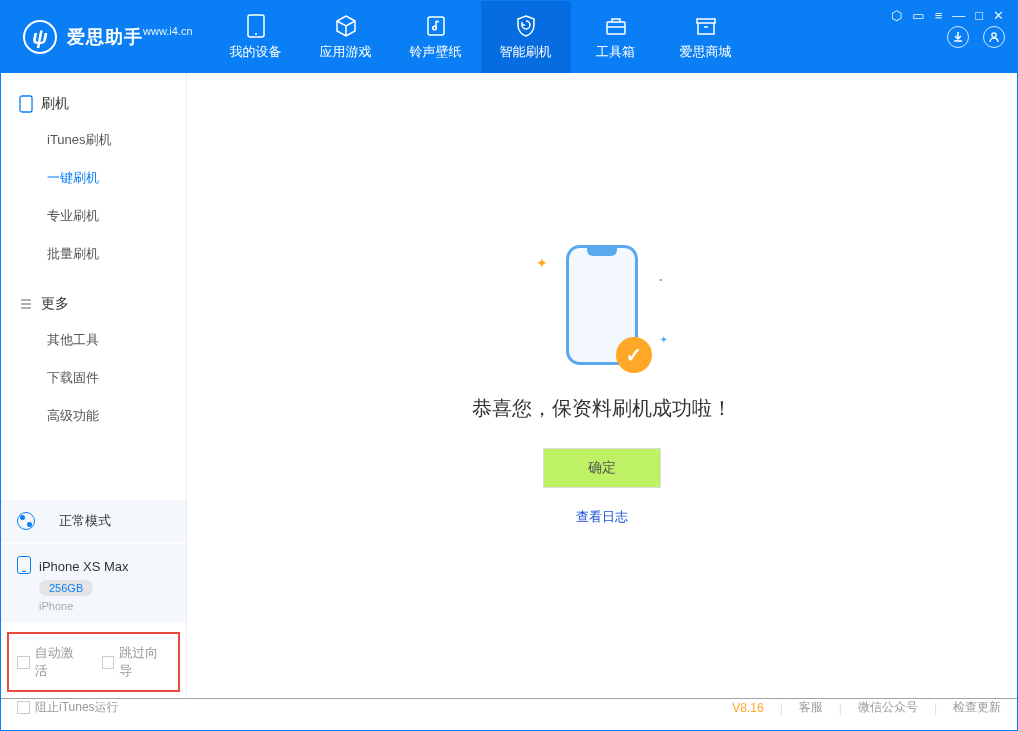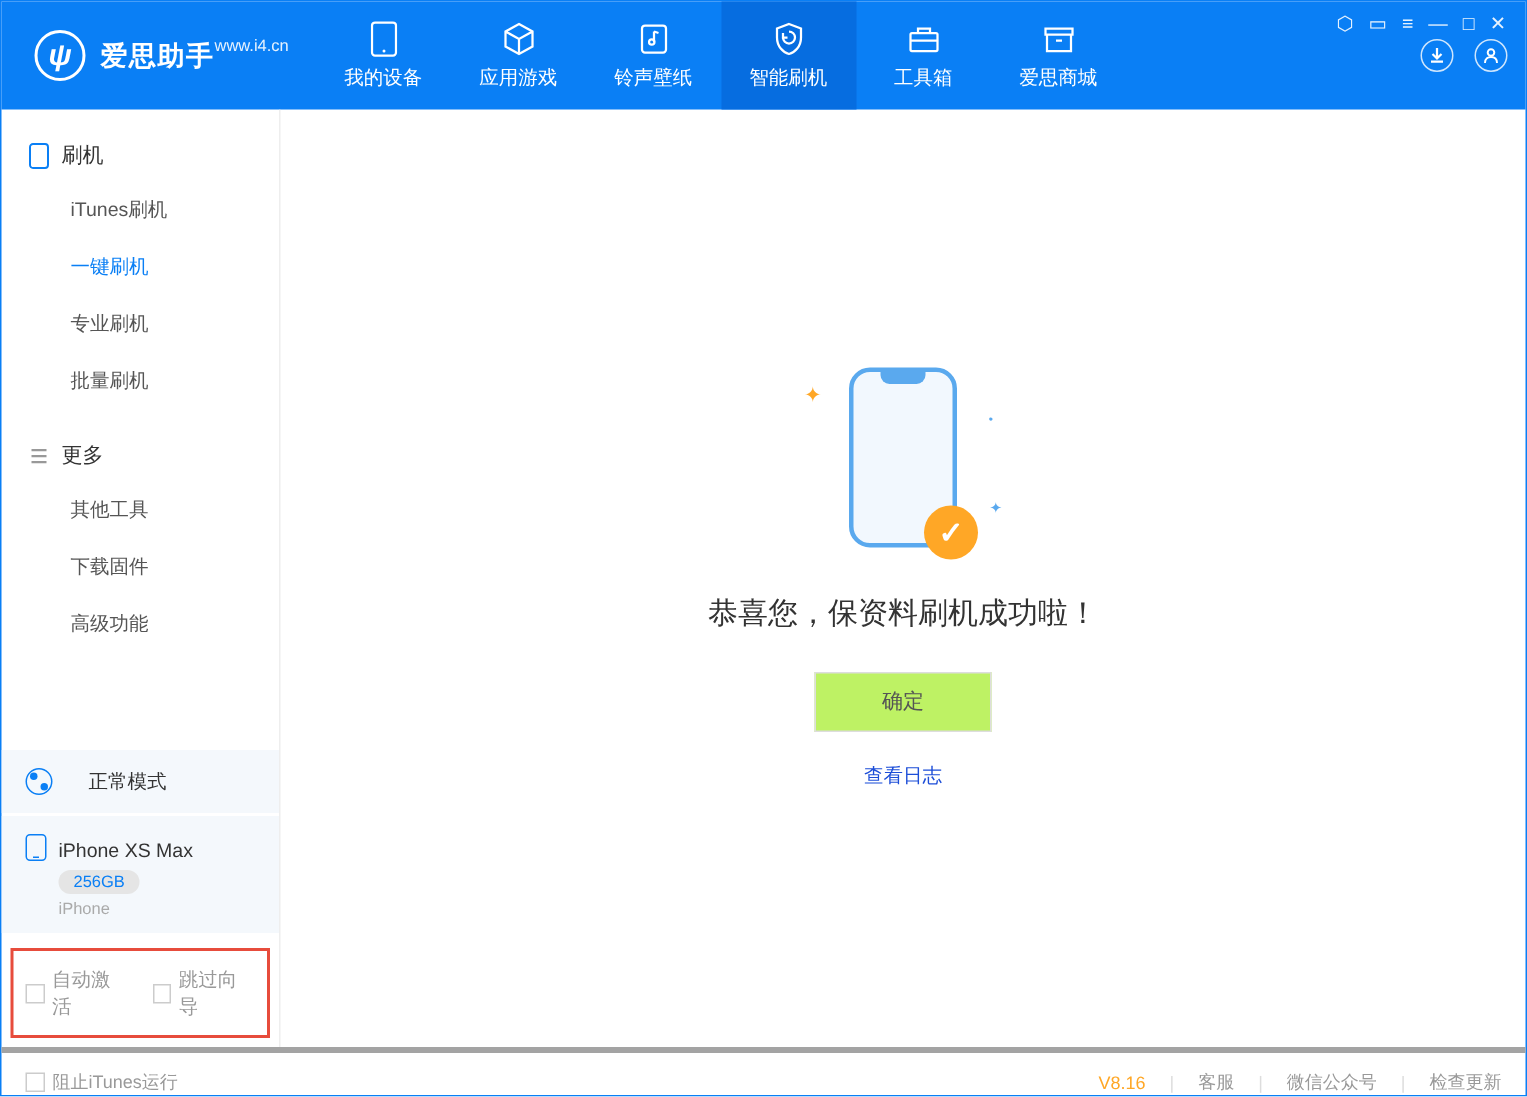--- a/index.html
+++ b/index.html
@@ -45,21 +45,21 @@
 .phone-shape { width: 72px; height: 120px; border: 3px solid #5aa9ee; border-radius: 14px; background: #f2f8fe; position: relative; }
 .phone-notch { position: absolute; top: 0; left: 50%; transform: translateX(-50%); width: 30px; height: 8px; background: #5aa9ee; border-radius: 0 0 6px 6px; }
 .check-badge { position: absolute; bottom: -8px; right: -14px; width: 36px; height: 36px; background: #ffa726; border-radius: 50%; display: flex; align-items: center; justify-content: center; color: #fff; font-size: 20px; font-weight: bold; }
 .sparkle { position: absolute; color: #ffa726; font-size: 14px; }
 .sp1 { top: 10px; left: -30px; }
 .sp2 { bottom: 20px; right: -30px; color: #5aa9ee; font-size: 10px; }
 .sp3 { top: 30px; right: -24px; color: #5aa9ee; font-size: 8px; }
 .success-msg { font-size: 20px; color: #333; margin-bottom: 26px; }
 .ok-btn { border: 1px solid #ddd; background: #bef264; padding: 10px 44px; font-size: 14px; color: #555; cursor: pointer; }
 .log-link { margin-top: 20px; color: #1d4ed8; font-size: 13px; cursor: pointer; }
-.statusbar { height: 32px; border-top: 4px solid #a3a3a3; display: flex; align-items: flex-end; padding: 0 16px; font-size: 12px; color: #999; }
+.statusbar { height: 32px; border-top: 1px solid #a3a3a3; display: flex; align-items: flex-start; padding: 0 16px; font-size: 12px; color: #999; }
 .status-left { display: flex; align-items: center; gap: 6px; }
 .status-right { margin-left: auto; display: flex; align-items: center; gap: 16px; }
 .status-right span { cursor: pointer; }
 .divider { color: #ddd; }
 .version { color: #ffa726; }
 svg { display: block; }
 </style>
 </head>
 <body>
 

